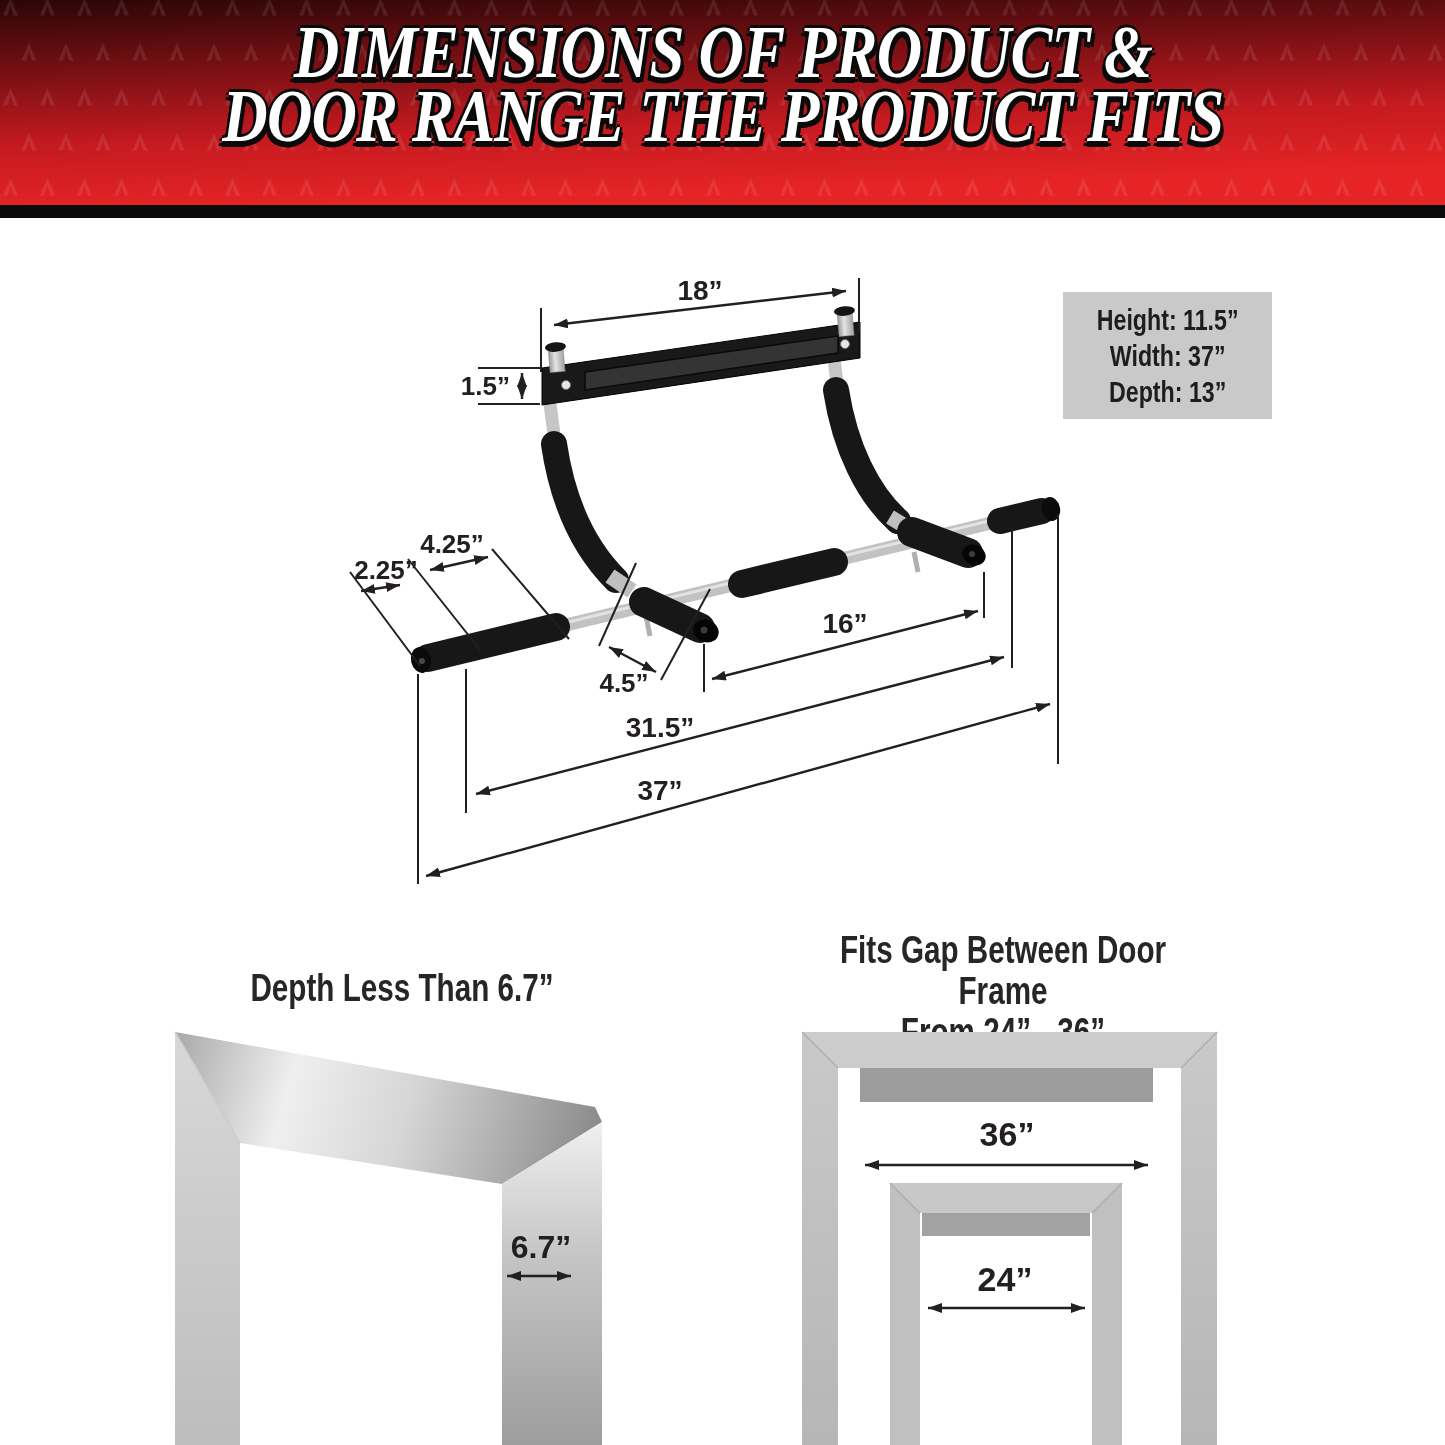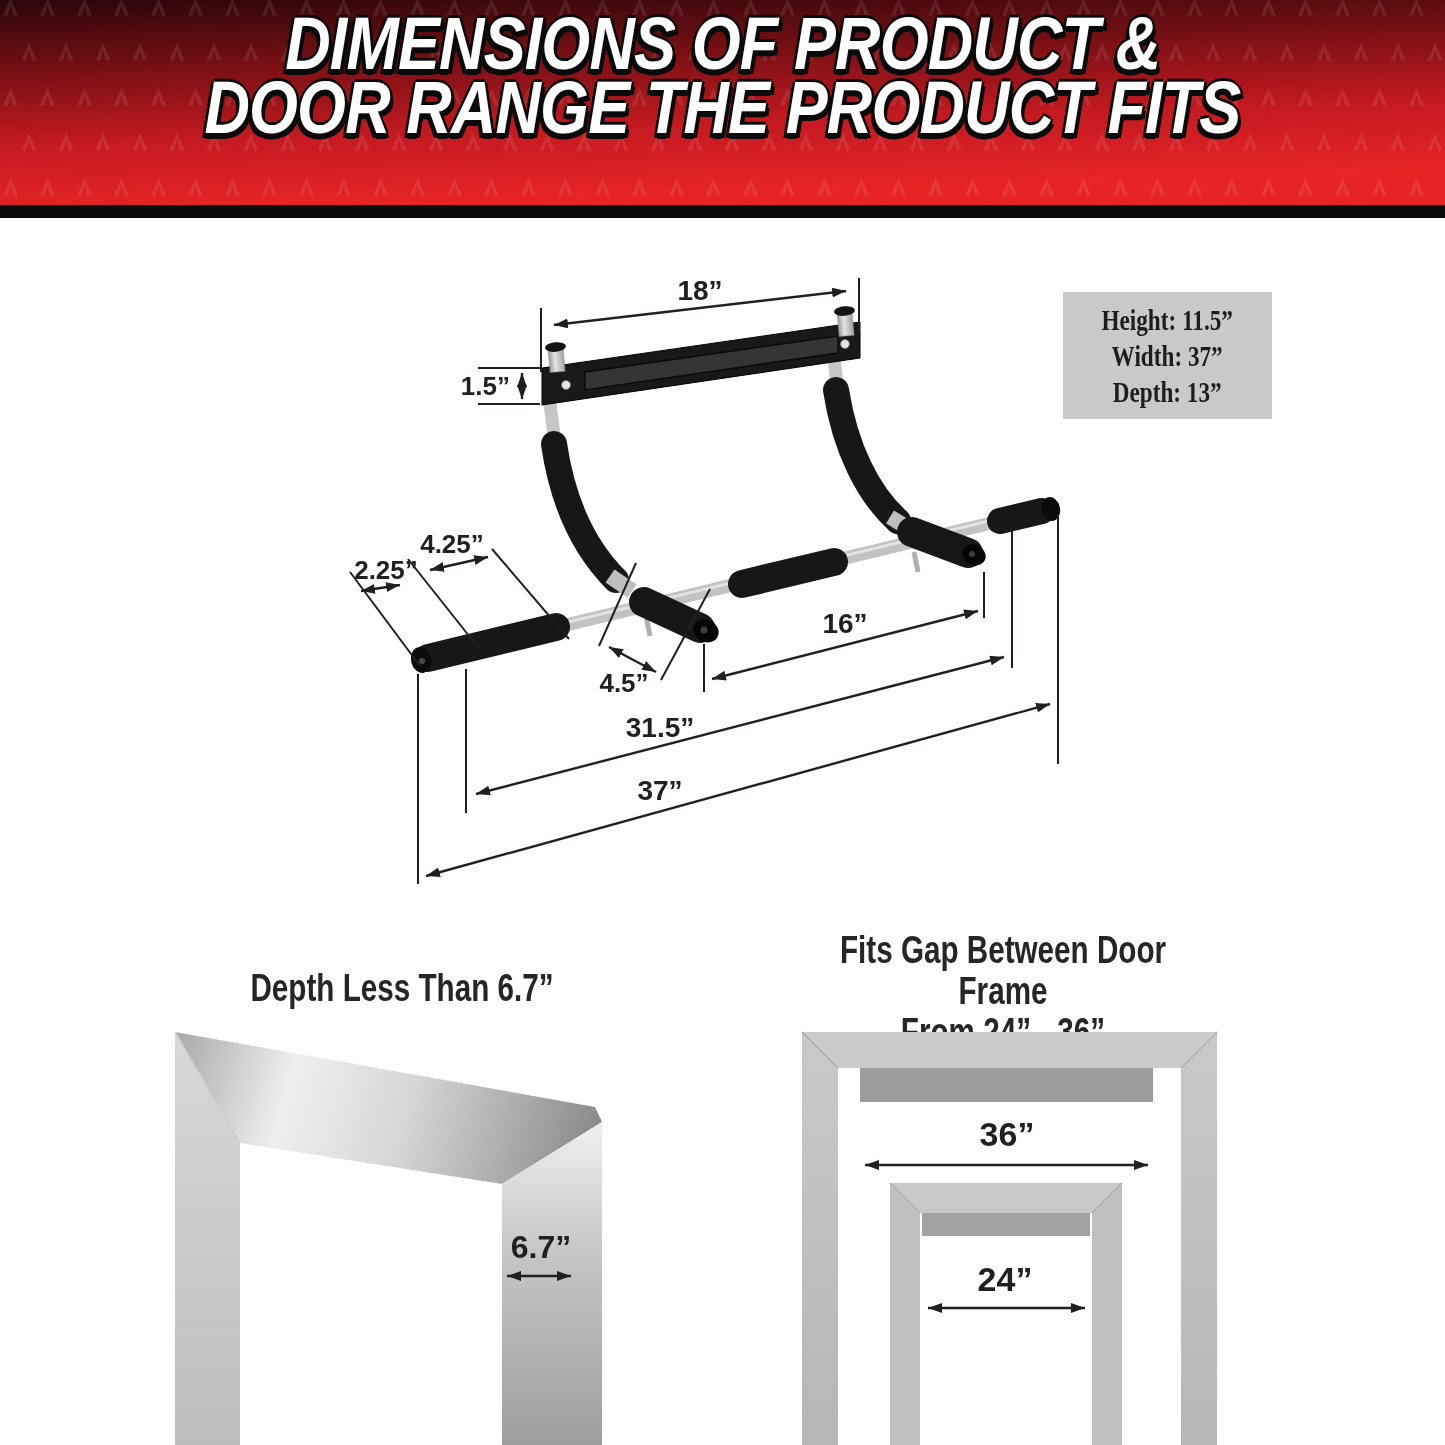--- a/index.html
+++ b/index.html
@@ -2,28 +2,28 @@
 <html><head>
 <meta charset="utf-8">
 <style>
   html,body{margin:0;padding:0;background:#ffffff;}
   .page{position:relative;width:1445px;height:1445px;background:#ffffff;overflow:hidden;
         font-family:"Liberation Sans",sans-serif;}
   
   .banner{position:absolute;left:0;top:0;width:1445px;height:205px;border-bottom:13px solid #0b0b0b;}
   .banner svg.banner-bg{position:absolute;left:0;top:0;width:100%;height:100%;display:block;}
   .banner-text{position:absolute;left:0;top:0;width:100%;height:100%;display:flex;
-               flex-direction:column;align-items:center;justify-content:flex-start;padding-top:12px;box-sizing:border-box;}
+               flex-direction:column;align-items:center;justify-content:flex-start;padding-top:20px;box-sizing:border-box;font-family:Liberation Serif, serif;}
   .banner-line{color:#ffffff;font-weight:bold;font-style:italic;font-size:74px;line-height:64px;
                letter-spacing:-1px;transform:scaleX(0.85);transform-origin:center top;white-space:nowrap;
                text-shadow:-3px 0 0 #0a0a0a,3px 0 0 #0a0a0a,0 -3px 0 #0a0a0a,0 3px 0 #0a0a0a,
                            -4px 5px 0 #0a0a0a,4px 5px 0 #0a0a0a,0 6px 0 #0a0a0a;}
   
   .spec-box{position:absolute;left:1063px;top:292px;width:209px;height:127px;background:#c9c9c9;
-            display:flex;align-items:center;justify-content:center;font-family:Liberation Serif, serif;}
+            display:flex;align-items:center;justify-content:center;}
   .spec-inner{transform:scaleX(0.8);transform-origin:center center;text-align:center;}
   .spec-inner p{margin:0;font-size:29px;line-height:36px;font-weight:bold;color:#1d1d1d;white-space:nowrap;}
   
   .diagram{position:absolute;left:0;top:240px;width:1445px;height:700px;}
   .doors{position:absolute;left:0;top:1020px;width:1445px;height:425px;}
   .dim-label{font-family:"Liberation Sans",sans-serif;font-weight:bold;fill:#231f20;}
   .f28{font-size:28px;} .f26{font-size:26px;} .f32{font-size:32px;} .f34{font-size:34px;}
   .dim-line{stroke:#231f20;stroke-width:2.4;fill:none;}
   .ext-line{stroke:#231f20;stroke-width:2;fill:none;}
   

